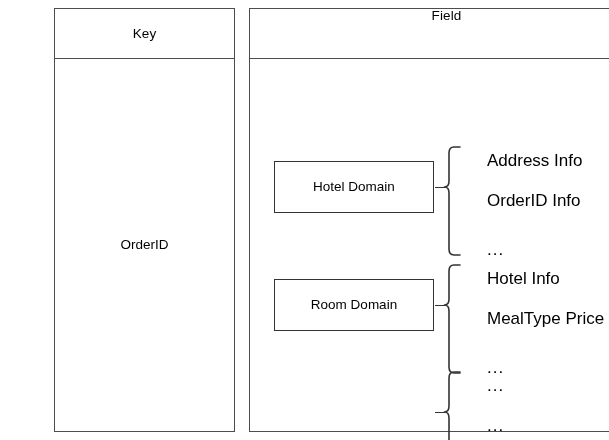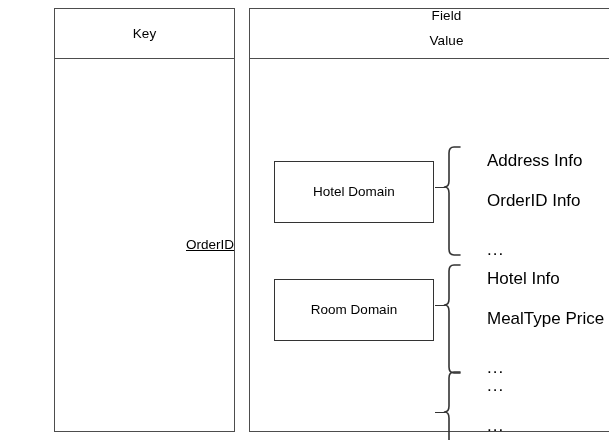--- a/index.html
+++ b/index.html
@@ -64,22 +64,21 @@
     top: 8px;
     width: 181px;
     height: 424px;
   }
   #key-table .table-header { height: 50px; }
   #key-table .table-body {
     top: 50px;
     bottom: 0;
     display: flex;
     align-items: center;
-    justify-content: flex-end;
-    text-decoration: underline;
+    justify-content: center;
   }
   .key-value-text {
     font-size: 13.5px;
     line-height: 1;
     color: #000;
   }
 
   
   #fv-table {
     left: 205px;
@@ -99,21 +98,21 @@
   }
   .domain-group.g0 { top: 86px; }
   .domain-group.g1 { top: 204px; }
   .domain-group.g2 { top: 311px; }
 
   .domain-box {
     position: absolute;
     left: 24px;
     top: 16px;
     width: 160px;
-    height: 62px;
+    height: 52px;
     box-sizing: border-box;
     border: 1.4px solid #333333;
     background: #ffffff;
     display: flex;
     align-items: center;
     justify-content: center;
     font-size: 13.5px;
     line-height: 1;
     color: #000;
   }
@@ -170,21 +169,20 @@
       <div class="header-cell">Key</div>
     </div>
     <div class="table-body">
       <div class="key-value-text">OrderID</div>
     </div>
   </div>
 
   <div class="table-frame" id="fv-table">
     <div class="table-header">
       <div class="header-cell">Field</div>
-      <div class="header-cell">Value</div>
     </div>
 
     <div class="table-body">
 
       <div class="domain-group g0">
         <div class="domain-box">Hotel Domain</div>
         <div class="brace-stub"></div>
         <div class="brace">
           <svg width="18" height="116" viewBox="0 0 18 116" fill="none" xmlns="http://www.w3.org/2000/svg">
             <path d="M17 2 H11 Q6 2 6 8 V36 Q6 42 1.5 42 Q6 42 6 48 V104 Q6 110 11 110 H17" stroke="#333333" stroke-width="1.6" fill="none" stroke-linecap="round" stroke-linejoin="round"></path>

